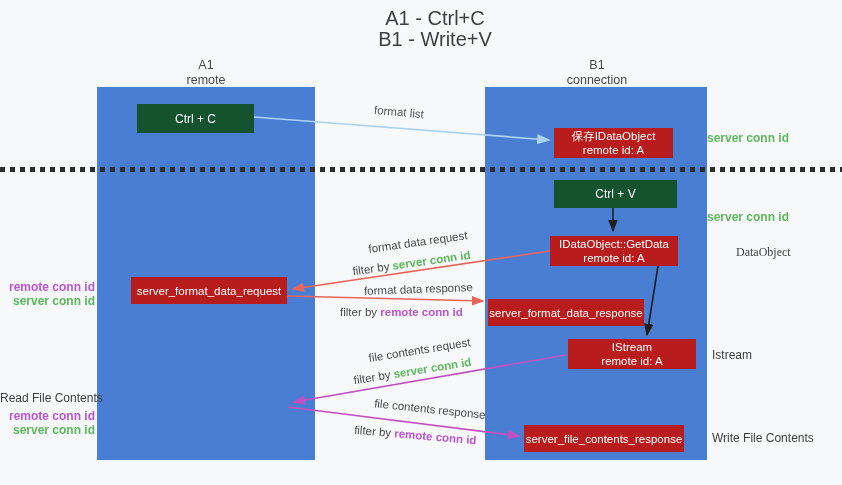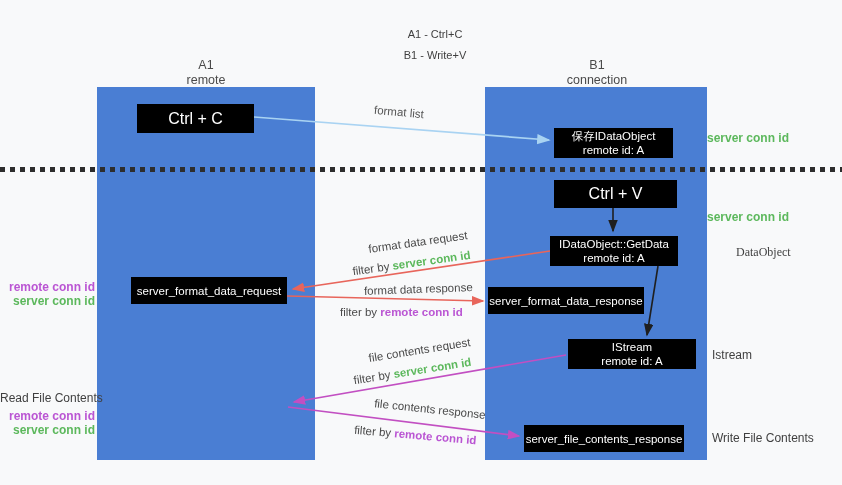--- a/index.html
+++ b/index.html
@@ -5,42 +5,42 @@
   html,body{margin:0;padding:0;}
   body{
     font-family:"Liberation Sans","DejaVu Sans",sans-serif;
     background:#eceff1;
   }
   .canvas{
     position:relative;width:842px;height:485px;margin:0 auto;
     background:#f8f9fa;overflow:hidden;
   }
   .title{
-    position:absolute;left:350px;top:24px;width:170px;text-align:center;
-    font-size:11px;line-height:21px;color:#3f3f3f;
+    position:absolute;left:350px;top:8px;width:170px;text-align:center;
+    font-size:20px;line-height:21px;color:#3f3f3f;
   }
   .lane-header{
     position:absolute;width:110px;text-align:center;
     font-size:12.5px;line-height:15px;color:#4a4a4a;
   }
   .lane{
     position:absolute;top:87px;height:373px;background:#4a7ed3;z-index:1;
   }
   .dotted-line{
     position:absolute;left:0;top:167px;width:842px;height:5px;z-index:2;
     background-image:repeating-linear-gradient(90deg,#2d2d2d 0 5px,transparent 5px 10px);
   }
   svg.arrows{position:absolute;left:0;top:0;z-index:3;pointer-events:none;}
   .node{
     position:absolute;z-index:4;display:flex;flex-direction:column;
     align-items:center;justify-content:center;
     color:#fff;text-align:center;
   }
-  .node.green{background:#000000;font-size:16px;}
-  .node.orange{background:#000000;font-size:11.5px;line-height:14px;}
+  .node.green{background:#14532d;font-size:12px;}
+  .node.orange{background:#b91c1c;font-size:11.5px;line-height:14px;}
   .lbl{
     position:absolute;z-index:5;font-size:11.5px;color:#4a4a4a;white-space:nowrap;
   }
   .lbl .val-green{color:#5cb85c;font-weight:bold;}
   .lbl .val-purple{color:#ba55d3;font-weight:bold;}
   .side{position:absolute;z-index:5;font-size:12px;white-space:nowrap;}
   .side.green{color:#5cb85c;font-weight:bold;}
   .side.purple{color:#ba55d3;font-weight:bold;}
   .side.dark{color:#3f3f3f;}
   .side.right-align{text-align:right;width:95px;left:0;}
@@ -108,21 +108,21 @@
 
   <div class="node orange" style="left:550px;top:236px;width:128px;height:30px;align-items:center;">
     <span>IDataObject::GetData</span>
     <span>remote id: A</span>
   </div>
 
   <div class="node orange" style="left:131px;top:277px;width:156px;height:27px;">
     <span>server_format_data_request</span>
   </div>
 
-  <div class="node orange" style="left:488px;top:287px;width:156px;height:27px;">
+  <div class="node orange" style="left:488px;top:299px;width:156px;height:27px;">
     <span>server_format_data_response</span>
   </div>
 
   <div class="node orange" style="left:568px;top:339px;width:128px;height:30px;">
     <span>IStream</span>
     <span>remote id: A</span>
   </div>
 
 
   <div class="node orange" style="left:524px;top:425px;width:160px;height:27px;">

